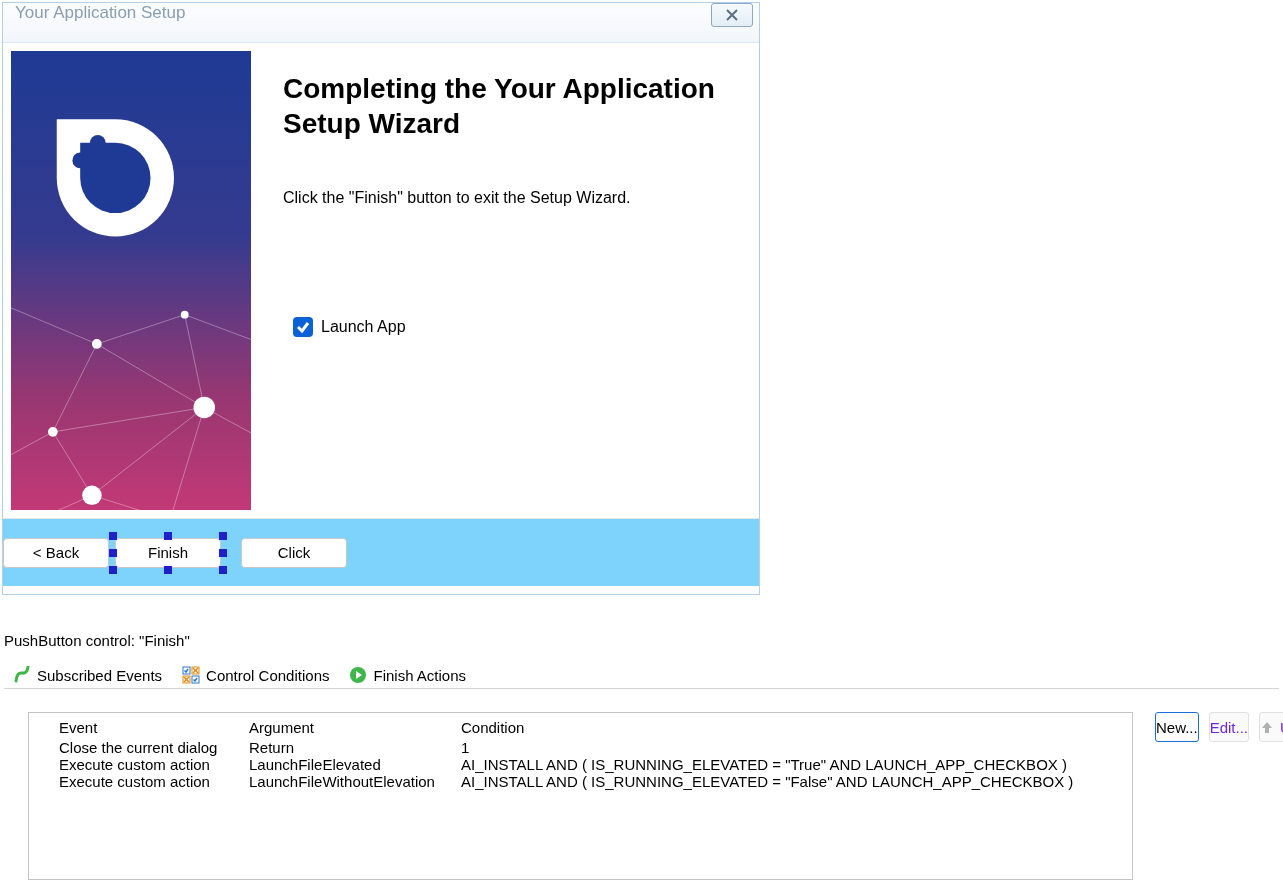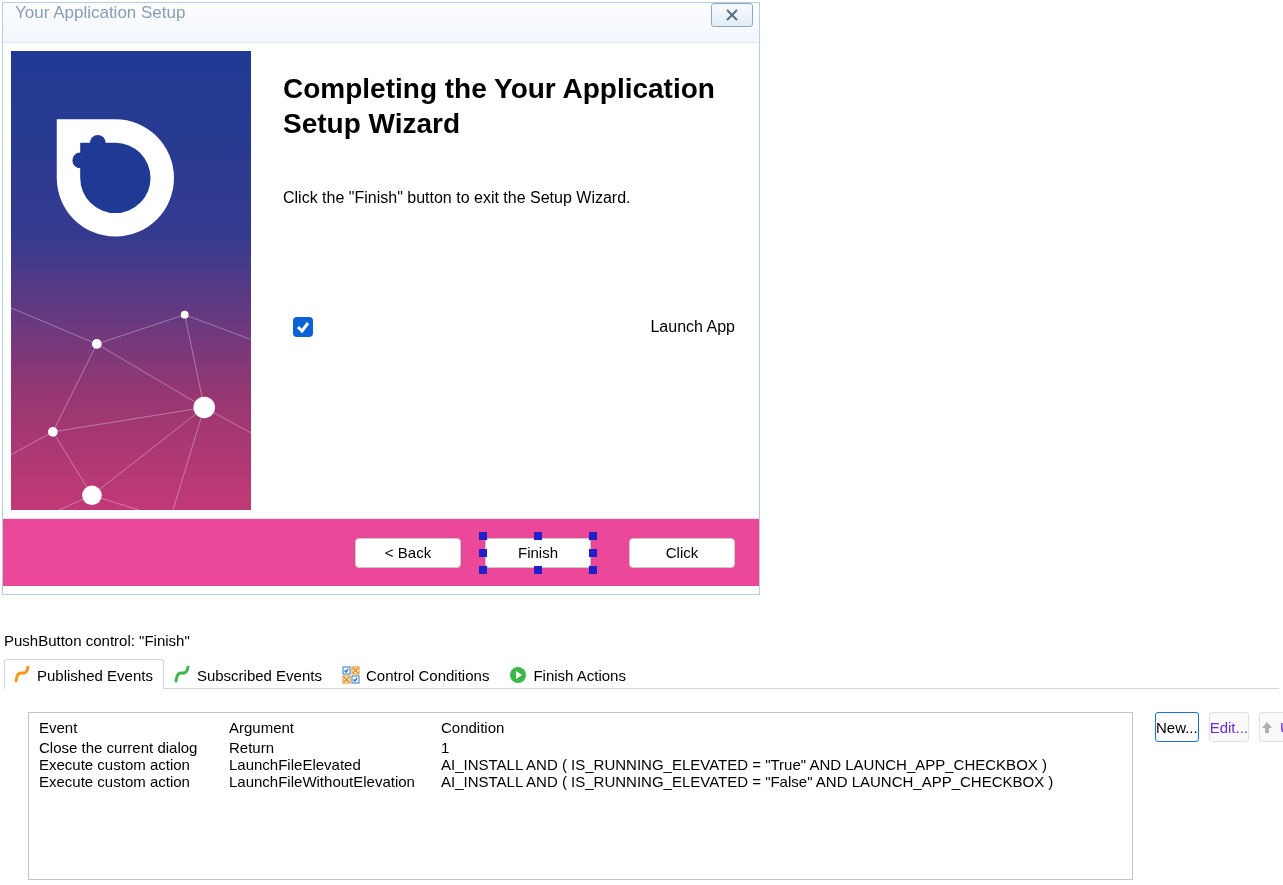--- a/index.html
+++ b/index.html
@@ -76,38 +76,37 @@
     font-family: Tahoma, sans-serif;
     margin-bottom: 110px;
   }
   .check-row {
     display: flex;
     align-items: center;
     gap: 8px;
     font-family: Tahoma, sans-serif;
     font-size: 16px;
     margin-left: 10px;
-    justify-content: space-between;
   }
   .checkbox {
     width: 20px; height: 20px;
     border-radius: 4px;
     background: #0a62d6;
     display: flex; align-items:center; justify-content:center;
   }
   .checkbox svg { width:14px; height:14px; stroke:#fff; stroke-width:3; fill:none; }
   .dialog-footer {
     height: 68px;
     border-top: 1px solid #e6e6e6;
     display: flex;
-    justify-content: flex-end;
+    justify-content: flex-start;
     align-items: center;
-    gap: 20px;
+    gap: 2px;
     padding-right: 24px;
-    background: #ec4899;
+    background: #7dd3fc;
   }
   .dlg-btn {
     width: 106px; height: 30px;
     border: 1px solid #c9c9c9;
     border-radius: 4px;
     background: #ffffff;
     font-size: 15px;
     font-family: Tahoma, sans-serif;
     display: flex; align-items:center; justify-content:center;
     cursor: pointer;
@@ -178,21 +177,21 @@
   .events-table {
     flex: 1;
     border: 1px solid #c5c5c5;
     padding: 6px 10px 4px 10px;
     font-size: 15px;
     font-family: Tahoma, sans-serif;
     display: flex;
     flex-direction: column;
   }
   .row { display:flex; }
-  .col1 { width: 190px; }
+  .col1 { width: 190px; margin-left: 20px; }
   .col2 { width: 212px; }
   .col3 { flex:1; }
   .hdr { padding-bottom: 3px; }
 
   .side-buttons {
     width: 112px;
     display: flex;
     flex-direction: row;
     gap: 10px;
   }
@@ -294,28 +293,20 @@
       <div class="handle h-bc"></div>
       <div class="handle h-br"></div>
     </div>
     <div class="dlg-btn" style="margin-left:14px">Click</div>
   </div>
 </div>
 
 <div class="properties-title">PushButton control: "Finish"</div>
 
 <div class="tabs">
-  <div class="tab active">
-    <span class="tab-icon">
-      <svg viewBox="0 0 18 18">
-          <path d="M3 15 Q4 6 9 7 Q14 8 15 1" fill="none" stroke="#f59a1c" stroke-width="3" stroke-linecap="round"></path>
-        </svg>
-    </span>
-    <span>Published Events</span>
-  </div>
   <div class="tab">
     <span class="tab-icon">
       <svg viewBox="0 0 18 18">
           <path d="M3 15 Q4 6 9 7 Q14 8 15 1" fill="none" stroke="#3fb64a" stroke-width="3" stroke-linecap="round"></path>
         </svg>
     </span>
     <span>Subscribed Events</span>
   </div>
   <div class="tab">
     <span class="tab-icon">

